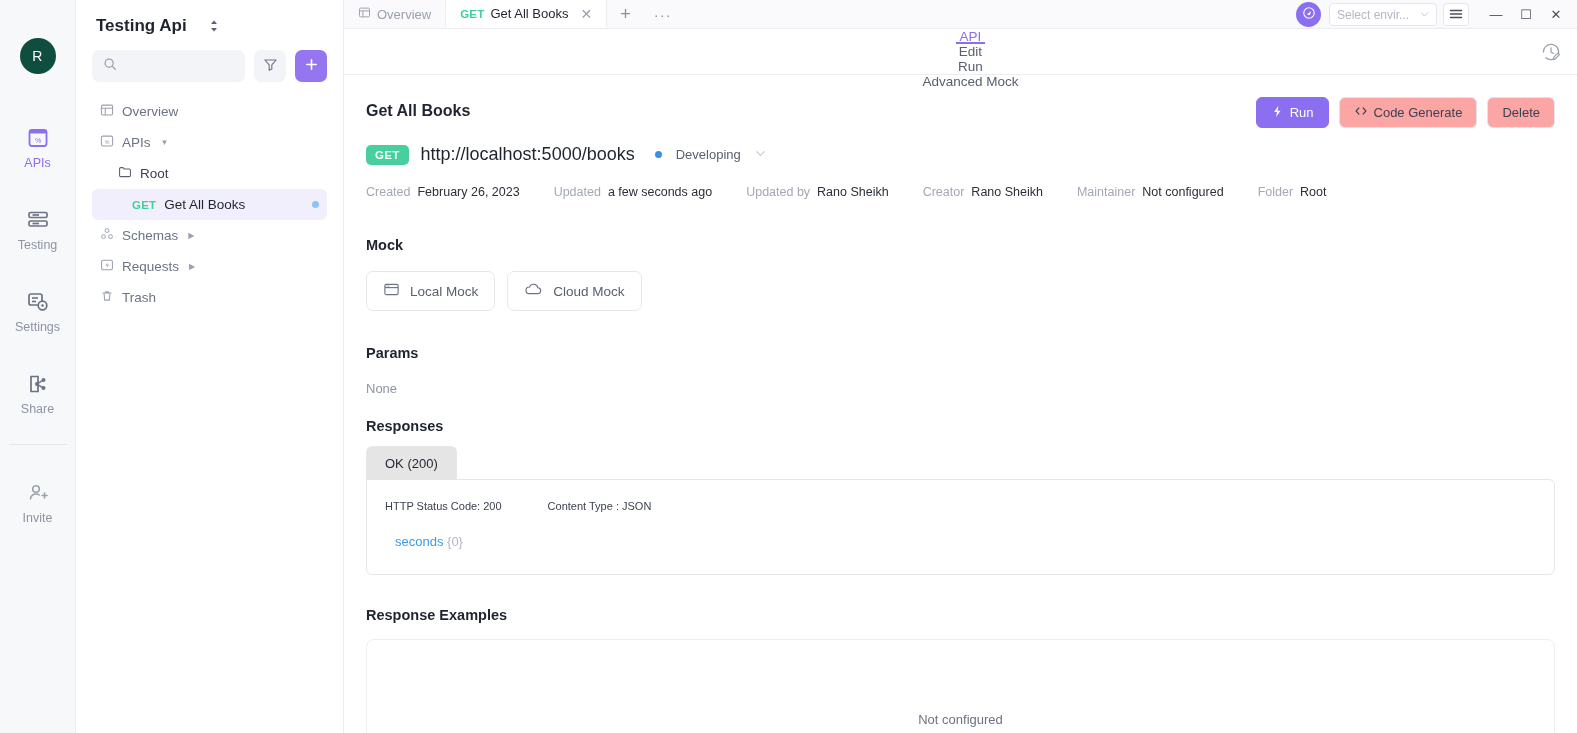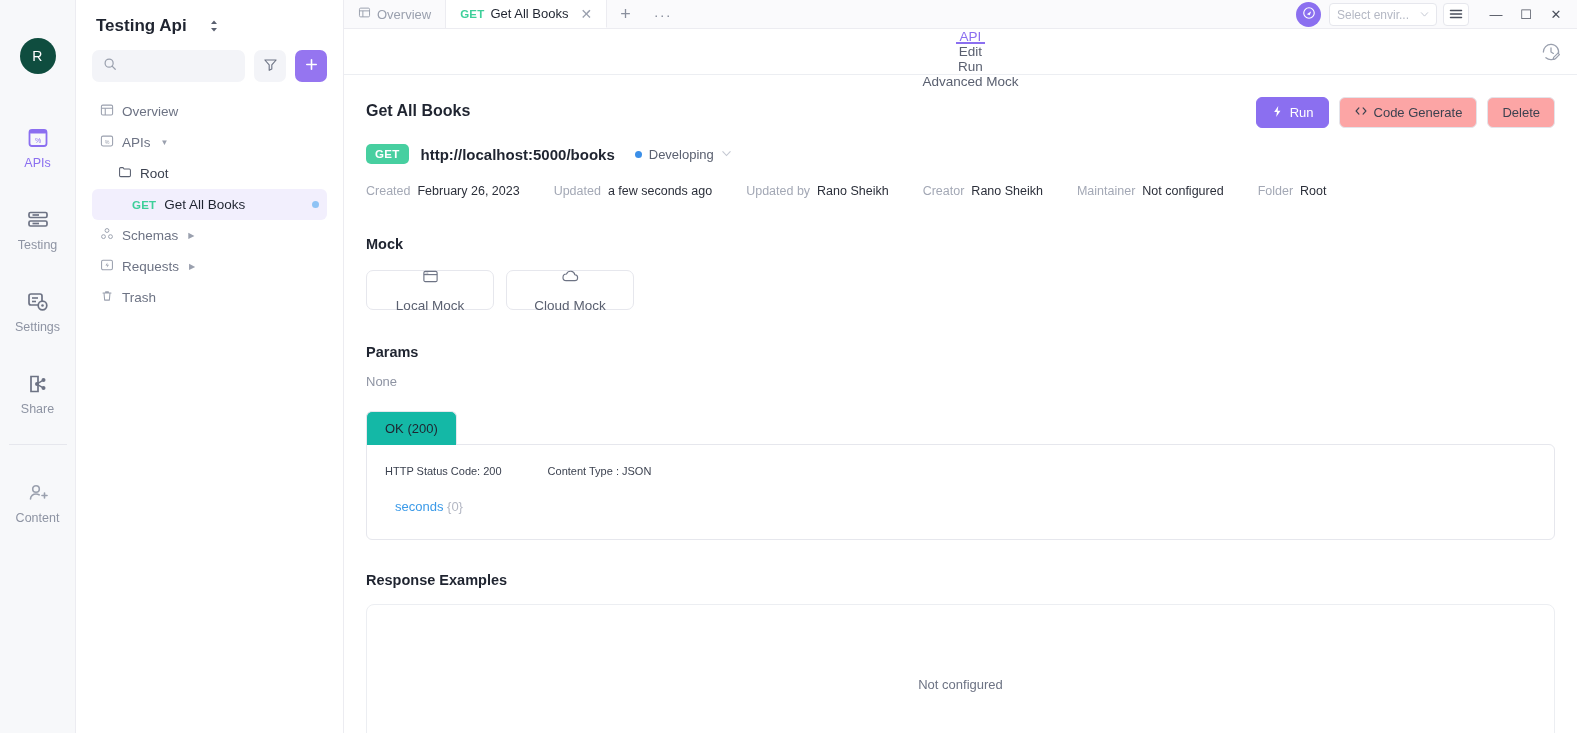--- a/index.html
+++ b/index.html
@@ -149,53 +149,52 @@
     font-size: 13px; color: #3c4250; cursor: pointer;
     font-family: "Liberation Sans", sans-serif;
   }
   .btn.primary { background: #8b6ff0; border-color: #8b6ff0; color: #fff; }
 
   .url-row { display: flex; align-items: center; gap: 12px; margin-top: 16px; }
   .method-pill {
     background: #47cfa0; color: #fff; font-size: 11.5px; font-weight: 700;
     border-radius: 5px; padding: 4px 9px; letter-spacing: .3px;
   }
-  .url-text { font-size: 15px; color: #1f2430; font-weight: 700; }
+  .url-text { font-size: 18px; color: #1f2430; font-weight: 400; }
   .status-chip {
-    display: flex; align-items: center; gap: 7px; margin-left: 8px;
+    display: flex; align-items: center; gap: 14px; margin-left: 8px;
     font-size: 13px; color: #5a6070; cursor: pointer;
   }
   .status-dot { width: 7px; height: 7px; border-radius: 50%; background: #3b8fe8; }
   .chev { font-size: 10px; color: #b4b8c4; }
 
   .meta-row { display: flex; align-items: center; gap: 0; margin-top: 20px; flex-wrap: nowrap; }
   .meta { display: flex; gap: 7px; margin-right: 34px; white-space: nowrap; }
   .meta .k { font-size: 12.5px; color: #a3a8b5; }
   .meta .v { font-size: 12.5px; color: #2b2f3a; }
 
   .sect-title { font-size: 14.5px; font-weight: 600; color: #1f2430; }
   .mock-sect { margin-top: 38px; }
   .mock-btns { display: flex; gap: 12px; margin-top: 18px; }
   .mock-btn {
     height: 40px; min-width: 128px; border: 1px solid #e6e7ed; border-radius: 7px;
     background: #fff; display: flex; align-items: center; justify-content: center;
     gap: 10px; font-size: 13.5px; color: #5a6070; cursor: pointer; padding: 0 16px;
     font-family: "Liberation Sans", sans-serif;
-    flex-direction: column;
   }
 
   .params-sect { margin-top: 34px; }
-  .params-none { font-size: 13px; color: #8e94a3; margin-top: 14px; }
+  .params-none { font-size: 13px; color: #8e94a3; margin-top: 20px; }
   .responses-sect { margin-top: 22px; }
 
   .resp-tabs { display: flex; margin-top: 12px; }
   .resp-tab {
     border: 1px solid #e6e7ed; border-bottom: none;
     border-radius: 6px 6px 0 0; padding: 9px 18px;
-    font-size: 13px; color: #1f2430; background: #14b8a6; cursor: pointer;
+    font-size: 13px; color: #1f2430; background: #e5e5e5; cursor: pointer;
   }
   .resp-body {
     border: 1px solid #e6e7ed; border-radius: 0 6px 6px 6px;
     padding: 20px 18px; margin-top: -1px; min-height: 96px;
   }
   .resp-meta { display: flex; gap: 46px; font-size: 11px; color: #3c4250; }
   .resp-obj { margin-top: 22px; font-size: 13px; padding-left: 10px; }
   .resp-obj .k { color: #3b9ae8; }
   .resp-obj .v { color: #b4b8c4; }
 
@@ -271,21 +270,21 @@
 
       <div class="rail-item">
         <span>
           <svg class="rail-icon" viewBox="0 0 24 24" fill="none">
             <circle cx="10" cy="8" r="3.3" stroke="#9aa0ae" stroke-width="1.6"></circle>
             <path d="M4.5 18c0-3.2 2.6-5 5.5-5 1.2 0 2.3.3 3.2.9" stroke="#9aa0ae" stroke-width="1.6" stroke-linecap="round"></path>
             <line x1="16" y1="14.5" x2="21" y2="14.5" stroke="#9aa0ae" stroke-width="1.6" stroke-linecap="round"></line>
             <line x1="18.5" y1="12" x2="18.5" y2="17" stroke="#9aa0ae" stroke-width="1.6" stroke-linecap="round"></line>
           </svg>
         </span>
-        <span class="lbl">Content</span>
+        <span class="lbl">Invite</span>
       </div>
 
     </div>
   </div>
 
   <div class="sidebar">
     <div class="proj-title">
       <span>Testing Api</span>
       <span class="sortglyph">
         <svg width="10" height="14" viewBox="0 0 10 14" fill="none">
@@ -570,20 +569,21 @@
           </button>
         </div>
       </div>
 
       <div class="params-sect">
         <div class="sect-title">Params</div>
         <div class="params-none">None</div>
       </div>
 
       <div class="responses-sect">
+        <div class="sect-title">Responses</div>
         <div class="resp-tabs">
           <div class="resp-tab">
             <span>OK (200)</span>
           </div>
         </div>
         <div class="resp-body">
           <div class="resp-meta">
             <span>HTTP Status Code: 200</span>
             <span>Content Type : JSON</span>
           </div>

